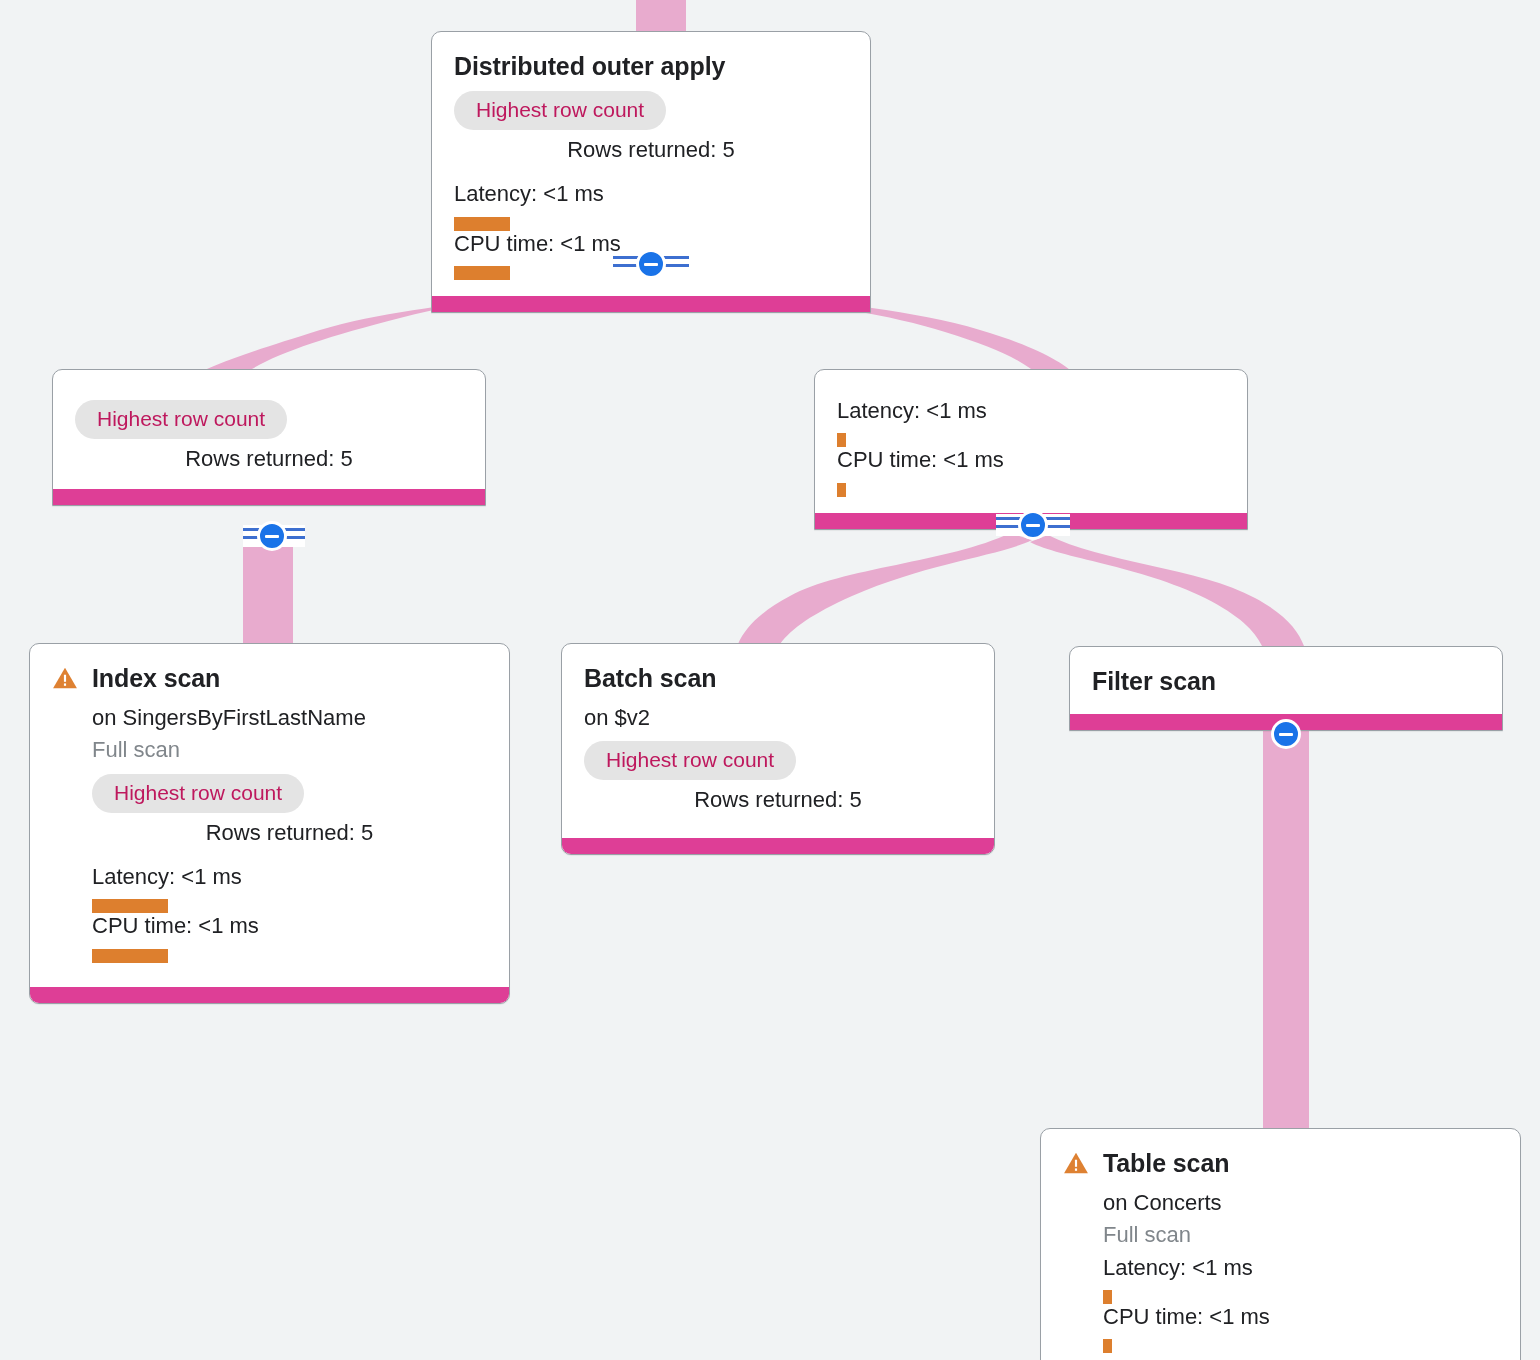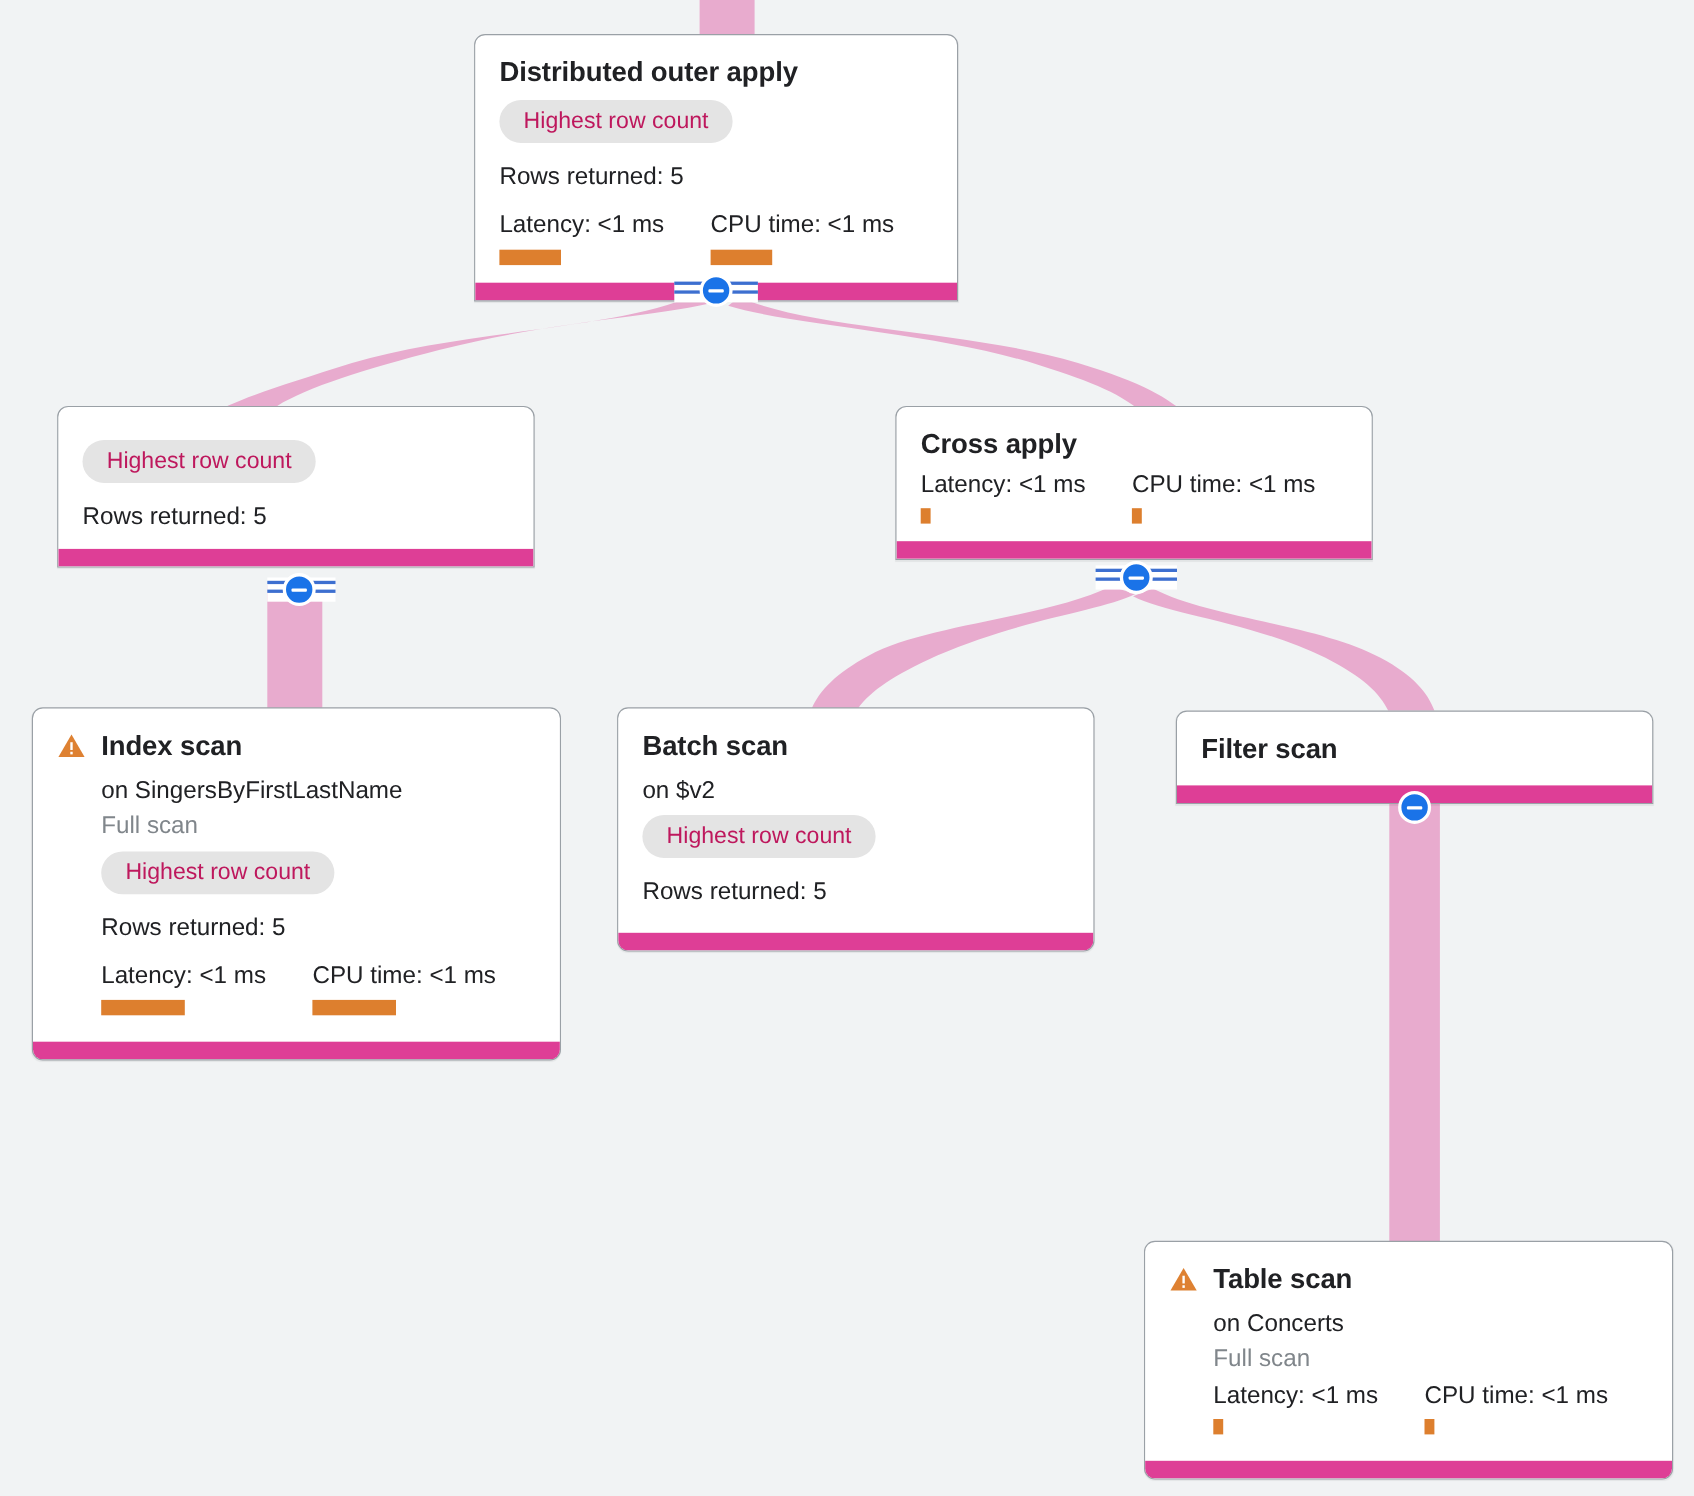--- a/index.html
+++ b/index.html
@@ -80,26 +80,27 @@
     font-size: 21px;
     border-radius: 20px;
     padding: 7px 22px 8px 22px;
     margin-bottom: 7px;
     line-height: 1.15;
   }
   .badge-row { display: block; }
   .rows-line {
     font-size: 22px;
     color: #202124;
-    margin-top: 10px;
     line-height: 1.2;
+    text-align: center;
   }
   .metrics {
     display: flex;
     margin-top: 18px;
+    flex-direction: column;
   }
   .metric {
     box-sizing: border-box;
   }
   .metric-label {
     font-size: 22px;
     color: #202124;
     line-height: 1.2;
     white-space: nowrap;
   }
@@ -252,23 +253,20 @@
   </div>
   <div class="collapse-rails" style="left:243px; top:525px; width:62px;">
     <div class="rail-bg"></div>
     <div class="rail r1"></div>
     <div class="rail r2"></div>
   </div>
   <div class="collapse" style="left:257px; top:521px;"></div>
 
   <div class="node has-children" style="left:814px; top:369px; width:434px;">
     <div class="node-body">
-      <div class="node-title-row">
-        <span class="node-title">Cross apply</span>
-      </div>
       <div class="metrics" style="margin-top:8px;">
         <div class="metric" style="width:192px;">
           <div class="metric-label">Latency: &lt;1 ms</div>
           <div class="metric-bar" style="width:9px;"></div>
         </div>
         <div class="metric">
           <div class="metric-label">CPU time: &lt;1 ms</div>
           <div class="metric-bar" style="width:9px;"></div>
         </div>
       </div>

